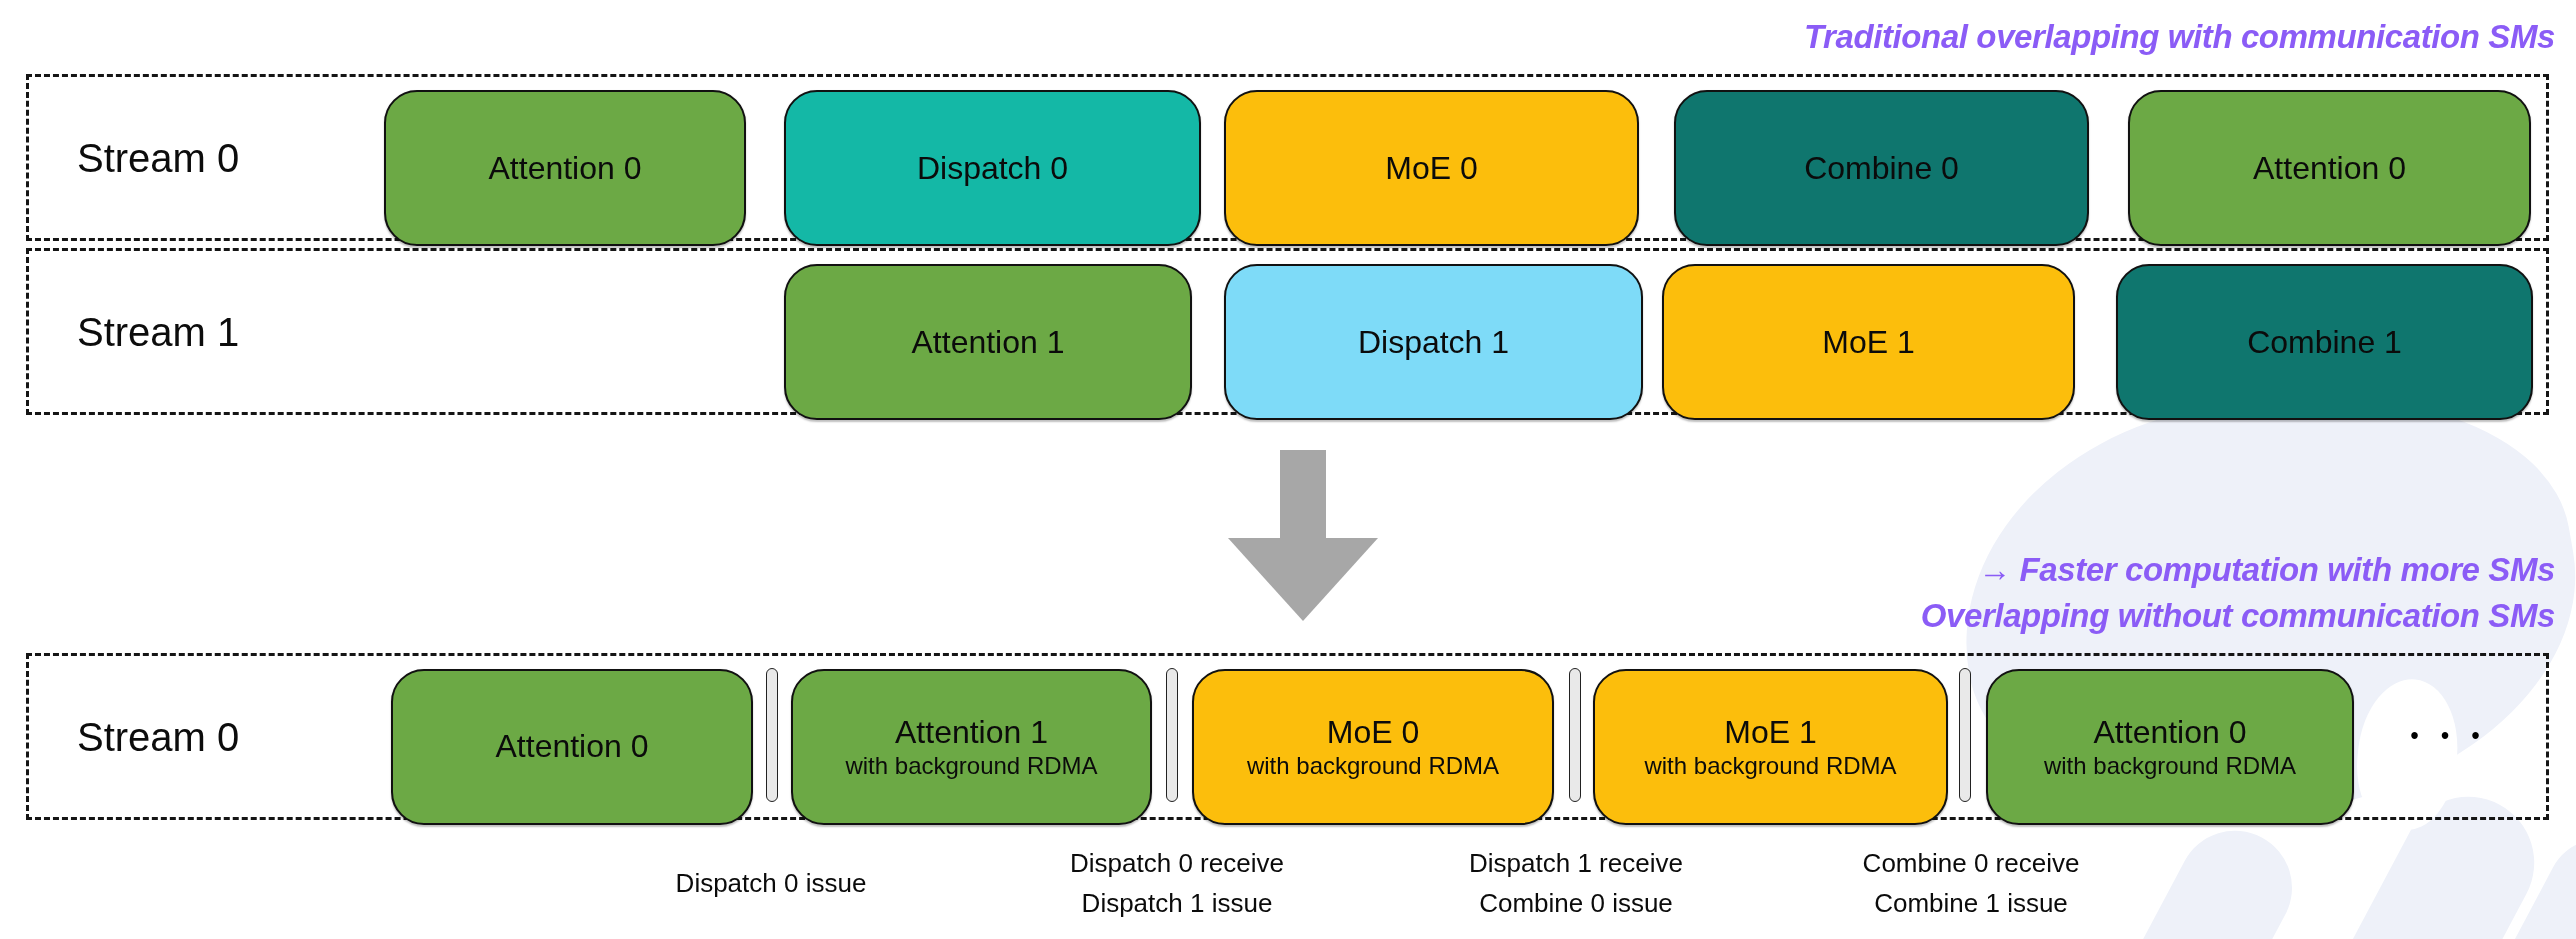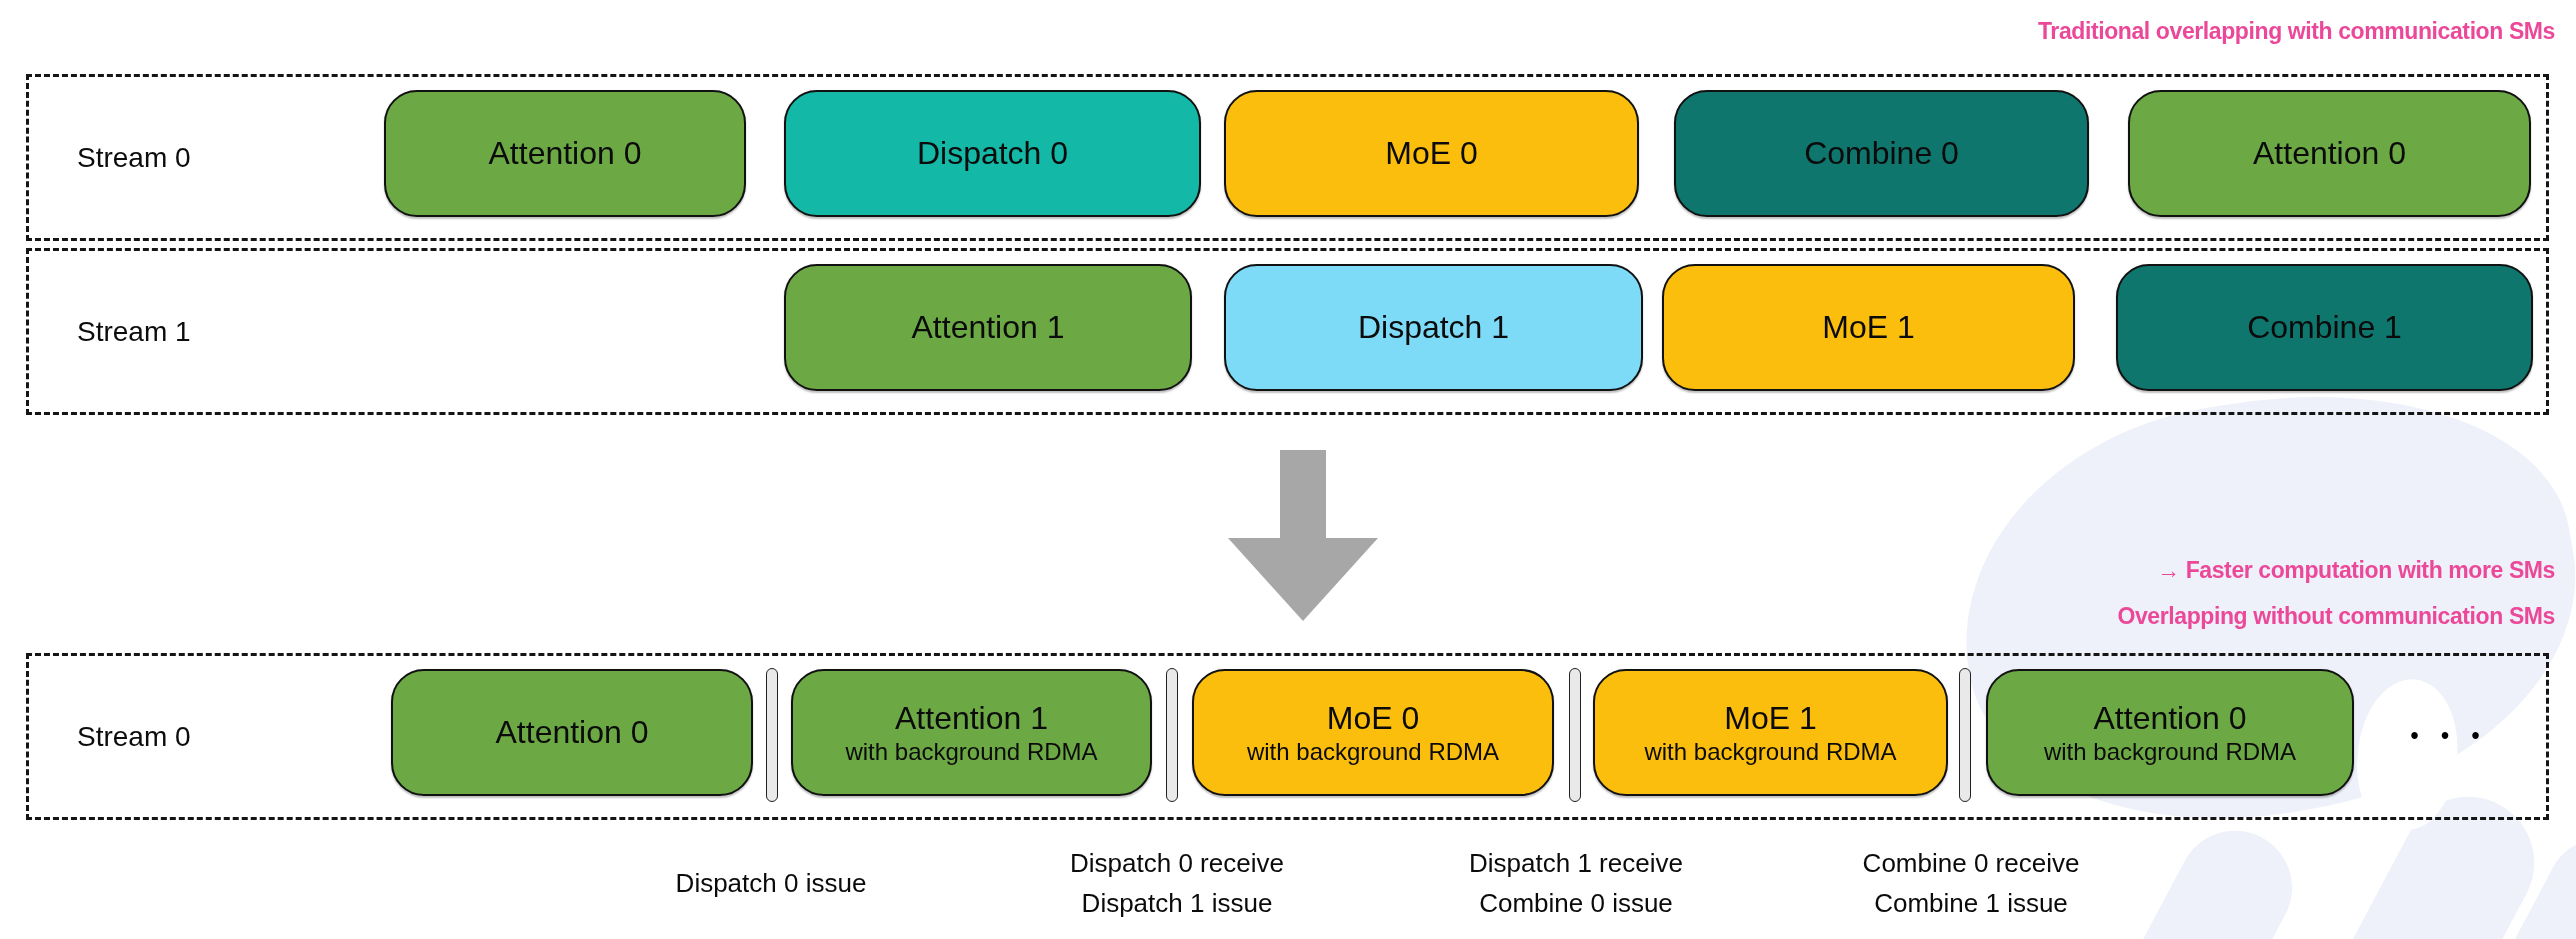--- a/index.html
+++ b/index.html
@@ -14,32 +14,32 @@
   .wm-white{background:#ffffff;}
   .wm1{left:1962px;top:400px;width:616px;height:413px;border-radius:46% 54% 50% 50%/55% 45% 52% 48%;transform:rotate(-10deg);}
   .wm2{left:2147px;top:823px;width:114px;height:246px;border-radius:57px;transform:rotate(28deg);}
   .wm3{left:2363px;top:787px;width:132px;height:299px;border-radius:66px;transform:rotate(28deg);}
   .wm4{left:2514px;top:831px;width:106px;height:246px;border-radius:53px;transform:rotate(28deg);}
   .wm5{left:2358px;top:679px;width:99px;height:151px;border-radius:50% 50% 46% 46%;transform:rotate(6deg);}
   .wm6{left:1923px;top:728px;width:81px;height:56px;border-radius:50%;}
   
   .layer{position:absolute;left:0;top:0;width:100%;height:100%;z-index:1;}
   
-  .title{position:absolute;right:21px;font-weight:bold;color:#ec4899;font-size:23px;letter-spacing:-0.4px;}
+  .title{position:absolute;right:21px;font-weight:bold;color:#8b5cf6;font-size:33px;letter-spacing:-0.4px;font-style:italic;}
   .title-top{top:17.6px;}
   .title-bottom{top:547px;text-align:right;line-height:46px;}
   
   .dbox{position:absolute;left:26px;width:2523px;height:167px;border:3.5px dashed #151515;box-sizing:border-box;}
   .dbox-a{top:74px;}
   .dbox-b{top:248px;}
   .dbox-c{top:653px;}
-  .stream-label{position:absolute;left:48px;top:50%;transform:translateY(-50%);font-size:28px;color:#0c0c0c;white-space:nowrap;}
+  .stream-label{position:absolute;left:48px;top:50%;transform:translateY(-50%);font-size:40px;color:#0c0c0c;white-space:nowrap;}
   
   .block{
-    position:absolute;top:13px;height:127px;box-sizing:border-box;
+    position:absolute;top:13px;height:156px;box-sizing:border-box;
     border:2.6px solid #111;border-radius:33px;
     display:flex;flex-direction:column;align-items:center;justify-content:center;
     font-size:32px;color:#0b0b0b;text-align:center;white-space:nowrap;
     box-shadow:0 1.8px 1.8px rgba(0,0,0,0.25);
   }
   .block .sub{font-size:24px;margin-top:1px;}
   
   .divider{
     position:absolute;top:12.3px;height:134px;width:12.3px;box-sizing:border-box;
     background:#e9e9e9;border:1.8px solid #222;border-radius:6.2px;

